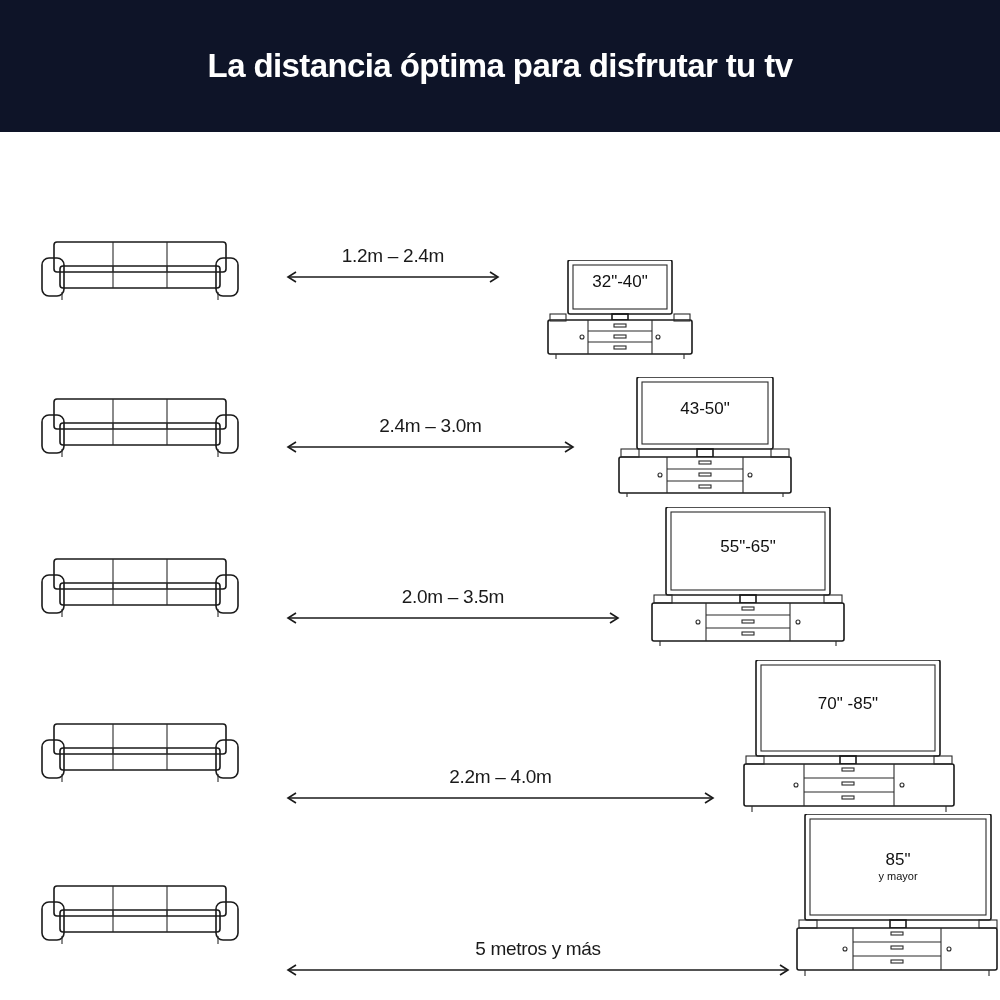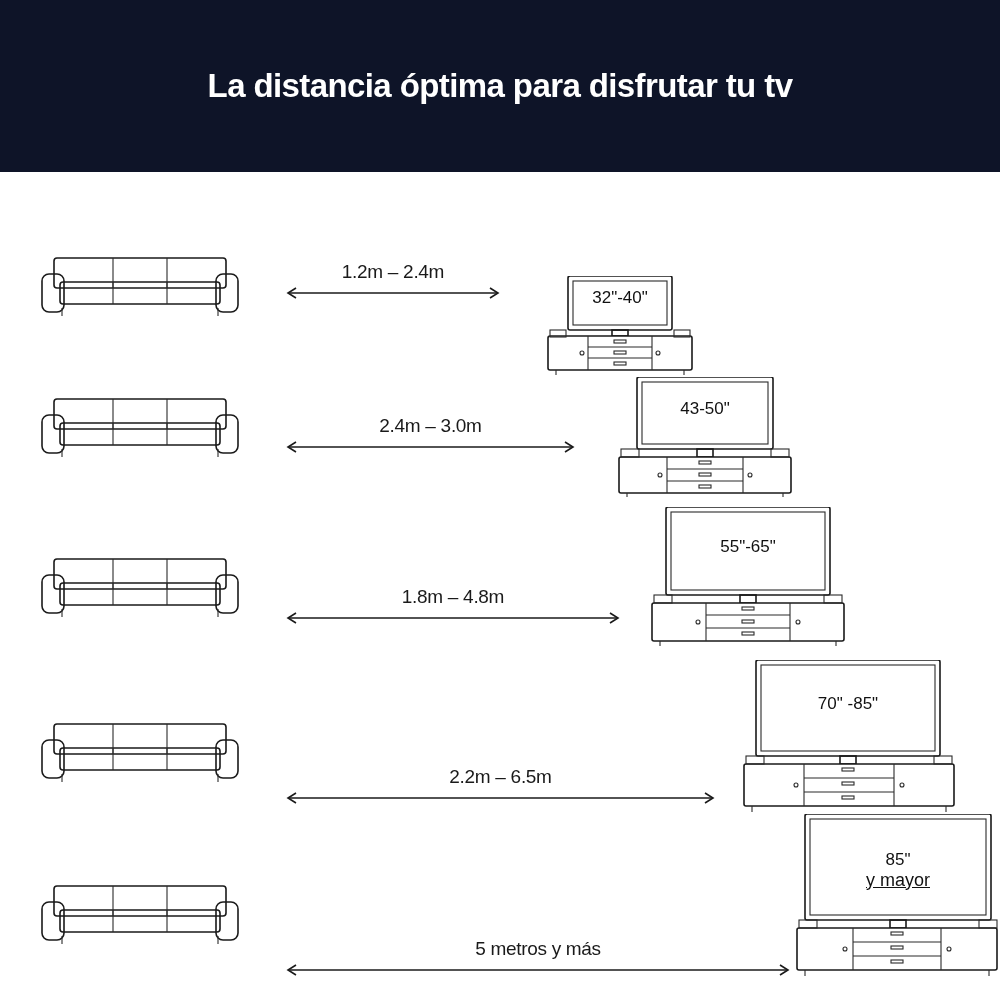--- a/index.html
+++ b/index.html
@@ -18,21 +18,21 @@
     width: 1000px;
     height: 1000px;
     background: #ffffff;
   }
   
   .header {
     position: absolute;
     left: 0;
     top: 0;
     width: 1000px;
-    height: 172px;
+    height: 132px;
     background: #0e1428;
     display: flex;
     align-items: center;
     justify-content: center;
   }
   .header-title {
     color: #ffffff;
     font-size: 33px;
     font-weight: bold;
     letter-spacing: -0.6px;
@@ -86,22 +86,21 @@
   .tv-label {
     position: absolute;
     text-align: center;
     font-size: 17px;
     color: #111111;
     white-space: nowrap;
     line-height: 1.15;
   }
   .tv-label .sub {
     display: block;
-    font-size: 18px;
-    text-decoration: underline;
+    font-size: 11px;
   }
   svg { display: block; }
   .stroke {
     fill: none;
     stroke: #1a1a1a;
     stroke-width: 1.6;
   }
   .stroke-thin {
     fill: none;
     stroke: #2a2a2a;
@@ -113,21 +112,21 @@
 <body>
 
 <div class="page">
 
   <div class="header">
     <div class="header-title">La distancia óptima para disfrutar tu tv</div>
   </div>
 
   <div class="rows">
 
-    <div class="row" style="top:44px;">
+    <div class="row" style="top:28px;">
 
       <div class="sofa" style="top:36px;">
         <svg width="200" height="70" viewBox="0 0 200 70">
           <rect class="stroke" x="14" y="6" width="172" height="30" rx="3"></rect>
           <rect class="stroke" x="2" y="22" width="22" height="38" rx="7"></rect>
           <rect class="stroke" x="176" y="22" width="22" height="38" rx="7"></rect>
           <rect class="stroke" x="20" y="30" width="160" height="22" rx="3"></rect>
           <line class="stroke-thin" x1="73" y1="6" x2="73" y2="36"></line>
           <line class="stroke-thin" x1="127" y1="6" x2="127" y2="36"></line>
           <line class="stroke-thin" x1="73" y1="30" x2="73" y2="52"></line>
@@ -239,21 +238,21 @@
           <line class="stroke-thin" x1="73" y1="6" x2="73" y2="36"></line>
           <line class="stroke-thin" x1="127" y1="6" x2="127" y2="36"></line>
           <line class="stroke-thin" x1="73" y1="30" x2="73" y2="52"></line>
           <line class="stroke-thin" x1="127" y1="30" x2="127" y2="52"></line>
           <line class="stroke-thin" x1="22" y1="56" x2="22" y2="64"></line>
           <line class="stroke-thin" x1="178" y1="56" x2="178" y2="64"></line>
         </svg>
       </div>
 
       <div class="dist" style="left:283px; top:95px; width:340px;">
-        <div class="dist-label">1.8m – 4.8m</div>
+        <div class="dist-label">2.0m – 3.5m</div>
         <svg class="dist-line" width="340" height="12" viewBox="0 0 340 12" preserveAspectRatio="none">
           <line class="stroke" x1="6" y1="6" x2="334" y2="6"></line>
           <polyline class="stroke" points="13,1 5,6 13,11"></polyline>
           <polyline class="stroke" points="327,1 335,6 327,11"></polyline>
         </svg>
       </div>
 
       <div class="tvgroup" style="left:648px; top:-10px;">
         <svg width="200" height="140" viewBox="0 0 200 140">
           <rect class="stroke fillwhite" x="18" y="0" width="164" height="88" rx="2"></rect>
@@ -291,21 +290,21 @@
           <line class="stroke-thin" x1="73" y1="6" x2="73" y2="36"></line>
           <line class="stroke-thin" x1="127" y1="6" x2="127" y2="36"></line>
           <line class="stroke-thin" x1="73" y1="30" x2="73" y2="52"></line>
           <line class="stroke-thin" x1="127" y1="30" x2="127" y2="52"></line>
           <line class="stroke-thin" x1="22" y1="56" x2="22" y2="64"></line>
           <line class="stroke-thin" x1="178" y1="56" x2="178" y2="64"></line>
         </svg>
       </div>
 
       <div class="dist" style="left:283px; top:110px; width:435px;">
-        <div class="dist-label">2.2m – 6.5m</div>
+        <div class="dist-label">2.2m – 4.0m</div>
         <svg class="dist-line" width="435" height="12" viewBox="0 0 435 12" preserveAspectRatio="none">
           <line class="stroke" x1="6" y1="6" x2="429" y2="6"></line>
           <polyline class="stroke" points="13,1 5,6 13,11"></polyline>
           <polyline class="stroke" points="422,1 430,6 422,11"></polyline>
         </svg>
       </div>
 
       <div class="tvgroup" style="left:742px; top:-22px;">
         <svg width="215" height="155" viewBox="0 0 215 155">
           <rect class="stroke fillwhite" x="14" y="0" width="184" height="96" rx="2"></rect>

